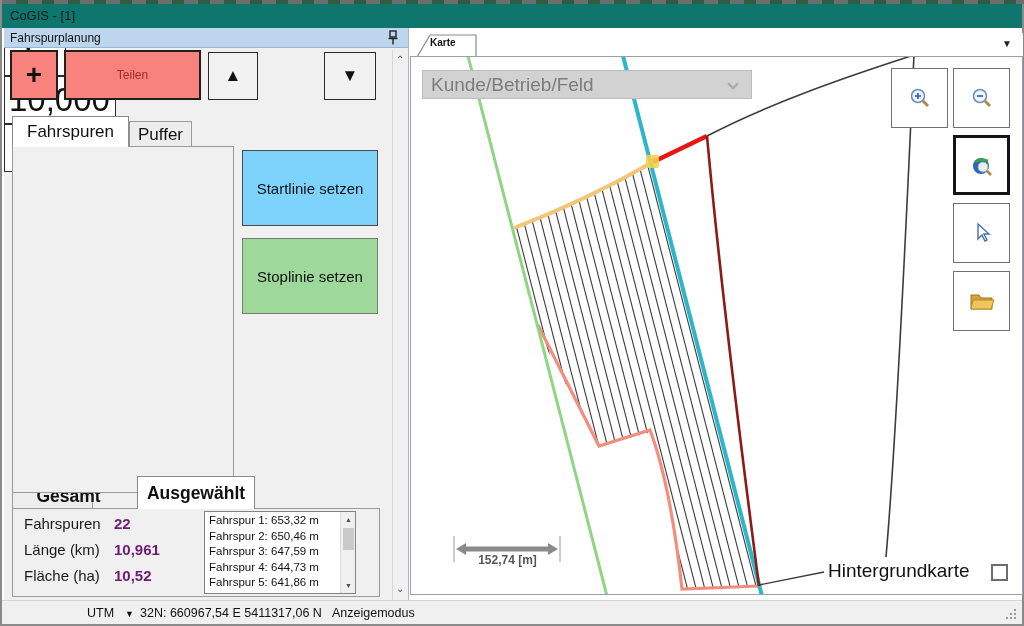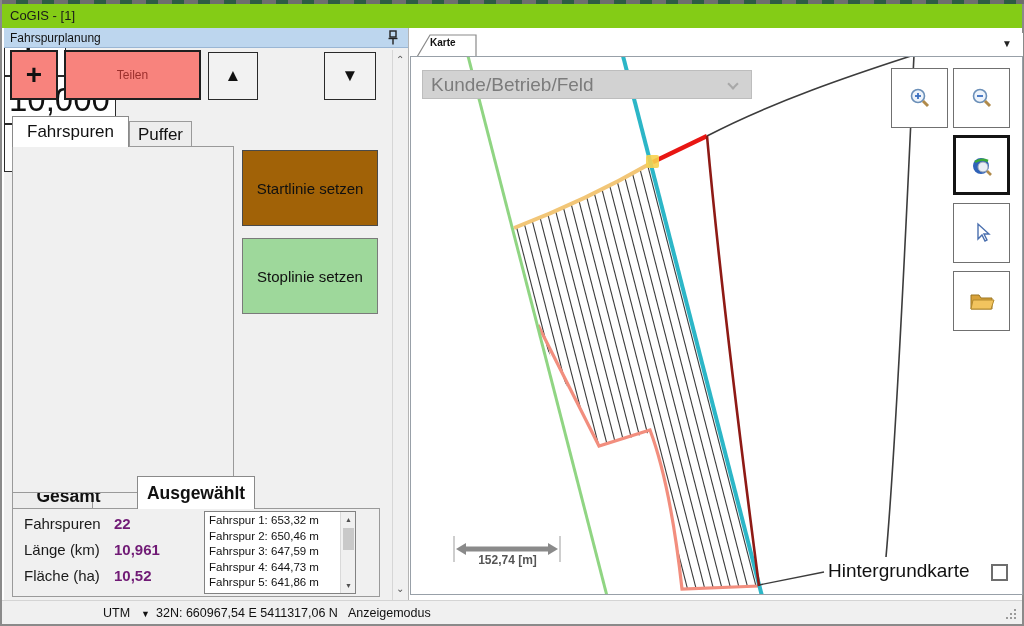--- a/index.html
+++ b/index.html
@@ -4,21 +4,21 @@
 <style>
   * { margin:0; padding:0; box-sizing:border-box; }
   html,body { width:1024px; height:626px; }
   body { font-family:"Liberation Sans", sans-serif; background:#ffffff; overflow:hidden; }
   .window { position:absolute; left:0; top:0; width:1024px; height:626px;
             border-left:2px solid #8a8a8a; border-right:2px solid #8a8a8a; border-bottom:2px solid #8a8a8a;
             background:#ffffff; }
   .abs { position:absolute; }
   .top-strip { left:0; top:0; width:1024px; height:4px;
       background:repeating-linear-gradient(90deg,#6e6e6e 0 14px,#2e5c43 14px 26px); }
-  .titlebar { left:0; top:4px; width:1020px; height:24px; background:#84cc16;padding-left:24px; }
+  .titlebar { left:0; top:4px; width:1020px; height:24px; background:#0f766e;padding-left:24px; }
   .titlebar span { position:absolute; left:8px; top:4px; font-size:13px; color:#1a1a1a; }
 
   
   .panel { left:2px; top:28px; width:405px; height:572px; background:#f0f0f0; border-right:1px solid #b4b4b4; }
   .panel-header { position:absolute; left:0; top:0; width:404px; height:20px; background:#bdd6ee; border-bottom:1px solid #9ab6d4; }
   .panel-header span { position:absolute; left:6px; top:3px; font-size:12px; color:#111; }
   .pin { position:absolute; right:8px; top:2px; width:14px; height:16px; }
 
   .btn { position:absolute; display:flex; align-items:center; justify-content:center; cursor:default; }
   .red-btn { background:#f8837d; border:2px solid #1f1f1f; }
@@ -54,21 +54,21 @@
   .map-combo span { position:absolute; left:8px; top:3px; font-size:19px; color:#7c7c7c; }
 
   .tool-btn { position:absolute; width:57px; height:60px; background:#ffffff; border:1px solid #707070; display:flex; align-items:center; justify-content:center; z-index:6; }
   .tool-btn.sel { border:3px solid #141414; }
 
   .scale-label { position:absolute; left:458px; top:553px; width:95px; text-align:center; font-size:12px; font-weight:bold; color:#555; z-index:5; }
   .bg-label { position:absolute; left:826px; top:560px; font-size:19px; color:#111; z-index:5; }
   .bg-check { position:absolute; left:989px; top:564px; width:17px; height:17px; background:#fff; border:2px solid #6e6e6e; z-index:5; }
 
   .statusbar { left:0; top:600px; width:1020px; height:24px; background:#f0f0f0; border-top:1px solid #d4d4d4; }
-  .statusbar span { position:absolute; top:5px; font-size:12.5px; color:#111;margin-left:16px; }
+  .statusbar span { position:absolute; top:5px; font-size:12.5px; color:#111; }
   .grip { position:absolute; right:4px; top:8px; }
 
   .stat-label { position:absolute; font-size:15px; color:#1a1a1a; }
   .stat-value { position:absolute; font-size:15px; font-weight:bold; color:#701a75; }
 </style>
 </head>
 <body>
 
 <div class="window">
 
@@ -139,21 +139,21 @@
     <div class="btn spin-btn" style="left:12px; top:386px; width:42px; height:44px; font-size:15px;">
         <span>▲</span>
       </div>
     <div class="val-box" style="left:56px; top:384px; width:118px; height:48px; font-size:33px; padding-left:6px;">
       <span>0</span>
     </div>
     <div class="btn spin-btn" style="left:176px; top:386px; width:40px; height:44px; font-size:15px;">
         <span>▼</span>
       </div>
 
-    <div class="btn" style="left:238px; top:122px; width:136px; height:76px; background:#a16207; border:1px solid #4a4a4a; font-size:15px; color:#101010;">
+    <div class="btn" style="left:238px; top:122px; width:136px; height:76px; background:#7dd3fc; border:1px solid #4a4a4a; font-size:15px; color:#101010;">
       <span>Startlinie setzen</span>
     </div>
     <div class="btn" style="left:238px; top:210px; width:136px; height:76px; background:#9ed89b; border:1px solid #7a7a7a; font-size:15px; color:#101010;">
       <span>Stoplinie setzen</span>
     </div>
 
     <div class="tab1 tab-idle" style="left:8px; top:454px; width:81px; height:27px; font-weight:600; font-size:17.5px;padding-left:32px;">
       <span>Gesamt</span>
     </div>
     <div class="tab1 tab-active" style="left:89px; top:448px; width:118px; height:33px; font-weight:600; font-size:17.5px;margin-left:44px;">

